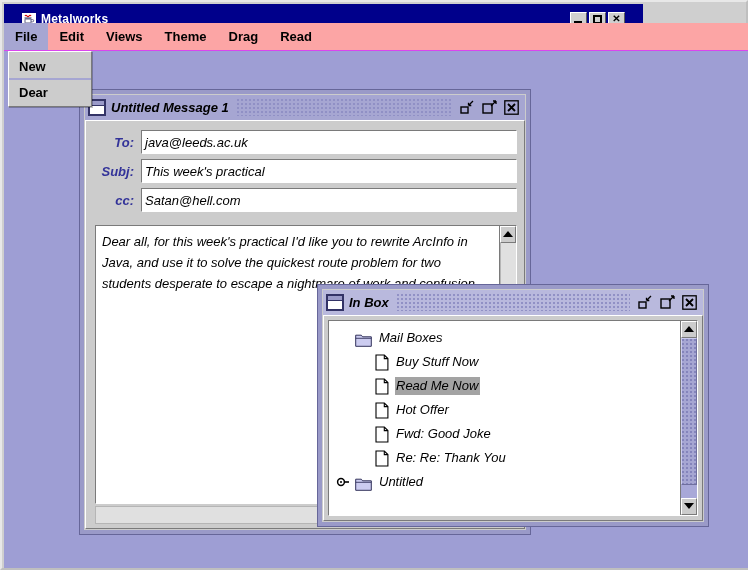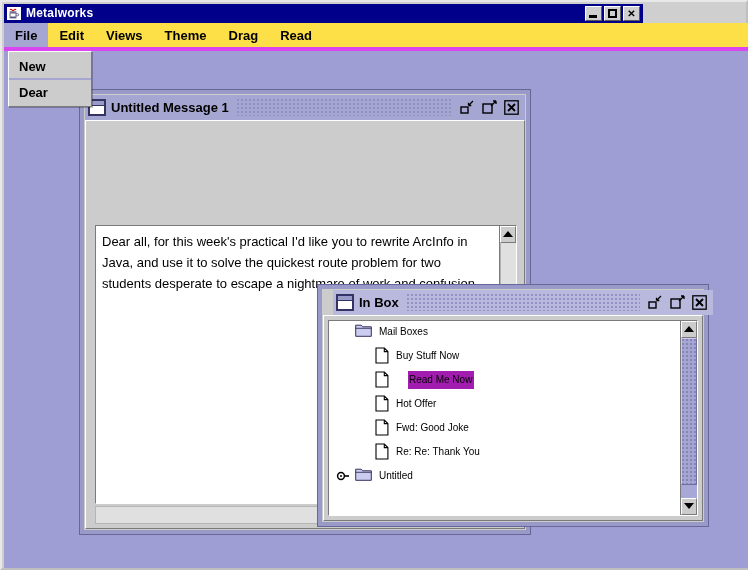--- a/index.html
+++ b/index.html
@@ -33,21 +33,21 @@
     background: #cfcfcf;
   }
   .os-titlebar {
     position: absolute;
     left: 2px; top: 2px;
     width: 639px;
     height: 19px;
     background: #00008b;
     display: flex;
     align-items: center;
-    padding: 0;
+    padding: 15px;
     box-sizing: border-box;
   }
   .os-title-icon {
     width: 16px; height: 15px;
     margin-left: 2px;
     margin-right: 4px;
     background: #ffffff;
     border: 1px solid #000080;
     box-sizing: border-box;
     position: relative;
@@ -105,22 +105,22 @@
     border: 2px solid #000;
     box-sizing: border-box;
   }
 
   
   .menubar {
     position: absolute;
     left: 2px; top: 21px;
     width: 744px;
     height: 28px;
-    background: #fde047;
-    border-bottom: 4px solid #d946ef;
+    background: #fca5a5;
+    border-bottom: 1px solid #d946ef;
     box-sizing: border-box;
     display: flex;
     align-items: stretch;
     padding-left: 0px;
   }
   .menu-item {
     padding: 0 11px;
     display: flex;
     align-items: center;
     font-size: 13px;
@@ -168,20 +168,21 @@
   }
 
   
   .desktop {
     position: absolute;
     left: 2px; top: 49px;
     width: 744px;
     height: 517px;
     background: #9e9ed4;
     overflow: hidden;
+    font-style: italic;
   }
 
   
   .iframe {
     position: absolute;
     box-sizing: border-box;
     background: #cccccc;
     border: 1px solid #666699;
   }
   .iframe-inner-border {
@@ -199,21 +200,20 @@
     display: flex;
     align-items: center;
     box-sizing: border-box;
     overflow: hidden;
   }
   .if-titlebar.active {
     background: #a6a6d2;
   }
   .if-titlebar.inactive {
     background: #b9b9dd;
-    margin-left: 10px;
   }
   .if-sysicon {
     width: 18px; height: 17px;
     margin-left: 3px;
     margin-right: 5px;
     background: #ffffff;
     border: 2px solid #333366;
     box-sizing: border-box;
     flex: none;
     position: relative;
@@ -416,22 +416,22 @@
     overflow: hidden;
   }
   .tree {
     flex: 1;
     padding: 2px 0 0 4px;
     overflow: hidden;
   }
   .tree-row {
     height: 24px;
     display: flex;
-    align-items: flex-start;
-    font-size: 10px;
+    align-items: flex-end;
+    font-size: 13px;
     color: #000;
     white-space: nowrap;
     cursor: default;
   }
   .tree-indent-0 { padding-left: 2px; }
   .tree-indent-1 { padding-left: 2px; }
   .tree-indent-2 { padding-left: 42px; }
   .handle {
     width: 18px; height: 18px;
     flex: none;
@@ -449,22 +449,21 @@
     width: 14px; height: 17px;
     flex: none;
     margin-right: 6px;
     position: relative;
   }
   .tree-label {
     padding: 1px 2px 1px 1px;
     line-height: 16px;
   }
   .tree-row.selected .tree-label {
-    background: #a21caf;
-    margin-left: 13px;
+    background: #a3a3a3;
   }
 
   .inbox-vsb {
     width: 17px;
     flex: none;
     background: #a8a8d8;
     border-left: 1px solid #7a7a7a;
     display: flex;
     flex-direction: column;
     box-sizing: border-box;
@@ -548,20 +547,40 @@
             <div class="if-btn">
               <svg viewBox="0 0 15 15" width="15" height="15">
                 <rect x="0.8" y="0.8" width="13.4" height="13.4" fill="none" stroke="#000" stroke-width="1.3"></rect>
                 <path d="M4 4 L11 11 M11 4 L4 11" stroke="#000" stroke-width="1.9"></path>
               </svg>
             </div>
           </div>
         </div>
 
         <div class="if-content">
+          <div class="form-area">
+            <div class="field-row">
+              <div class="field-label">To:</div>
+              <div class="field-input">
+                <span>java@leeds.ac.uk</span>
+              </div>
+            </div>
+            <div class="field-row">
+              <div class="field-label">Subj:</div>
+              <div class="field-input">
+                <span>This week's practical</span>
+              </div>
+            </div>
+            <div class="field-row">
+              <div class="field-label">cc:</div>
+              <div class="field-input">
+                <span>Satan@hell.com</span>
+              </div>
+            </div>
+          </div>
 
           <div class="body-wrap">
             <div class="body-text">Dear all, for this week's practical I'd like you to rewrite ArcInfo in Java, and use it to solve the quickest route problem for two students desperate to escape a nightmare of work and confusion</div>
             <div class="vsb">
               <div class="sb-btn">
                 <span class="arrow-up"></span>
               </div>
               <div class="sb-track"></div>
               <div class="sb-btn">
                 <span class="arrow-down"></span>

